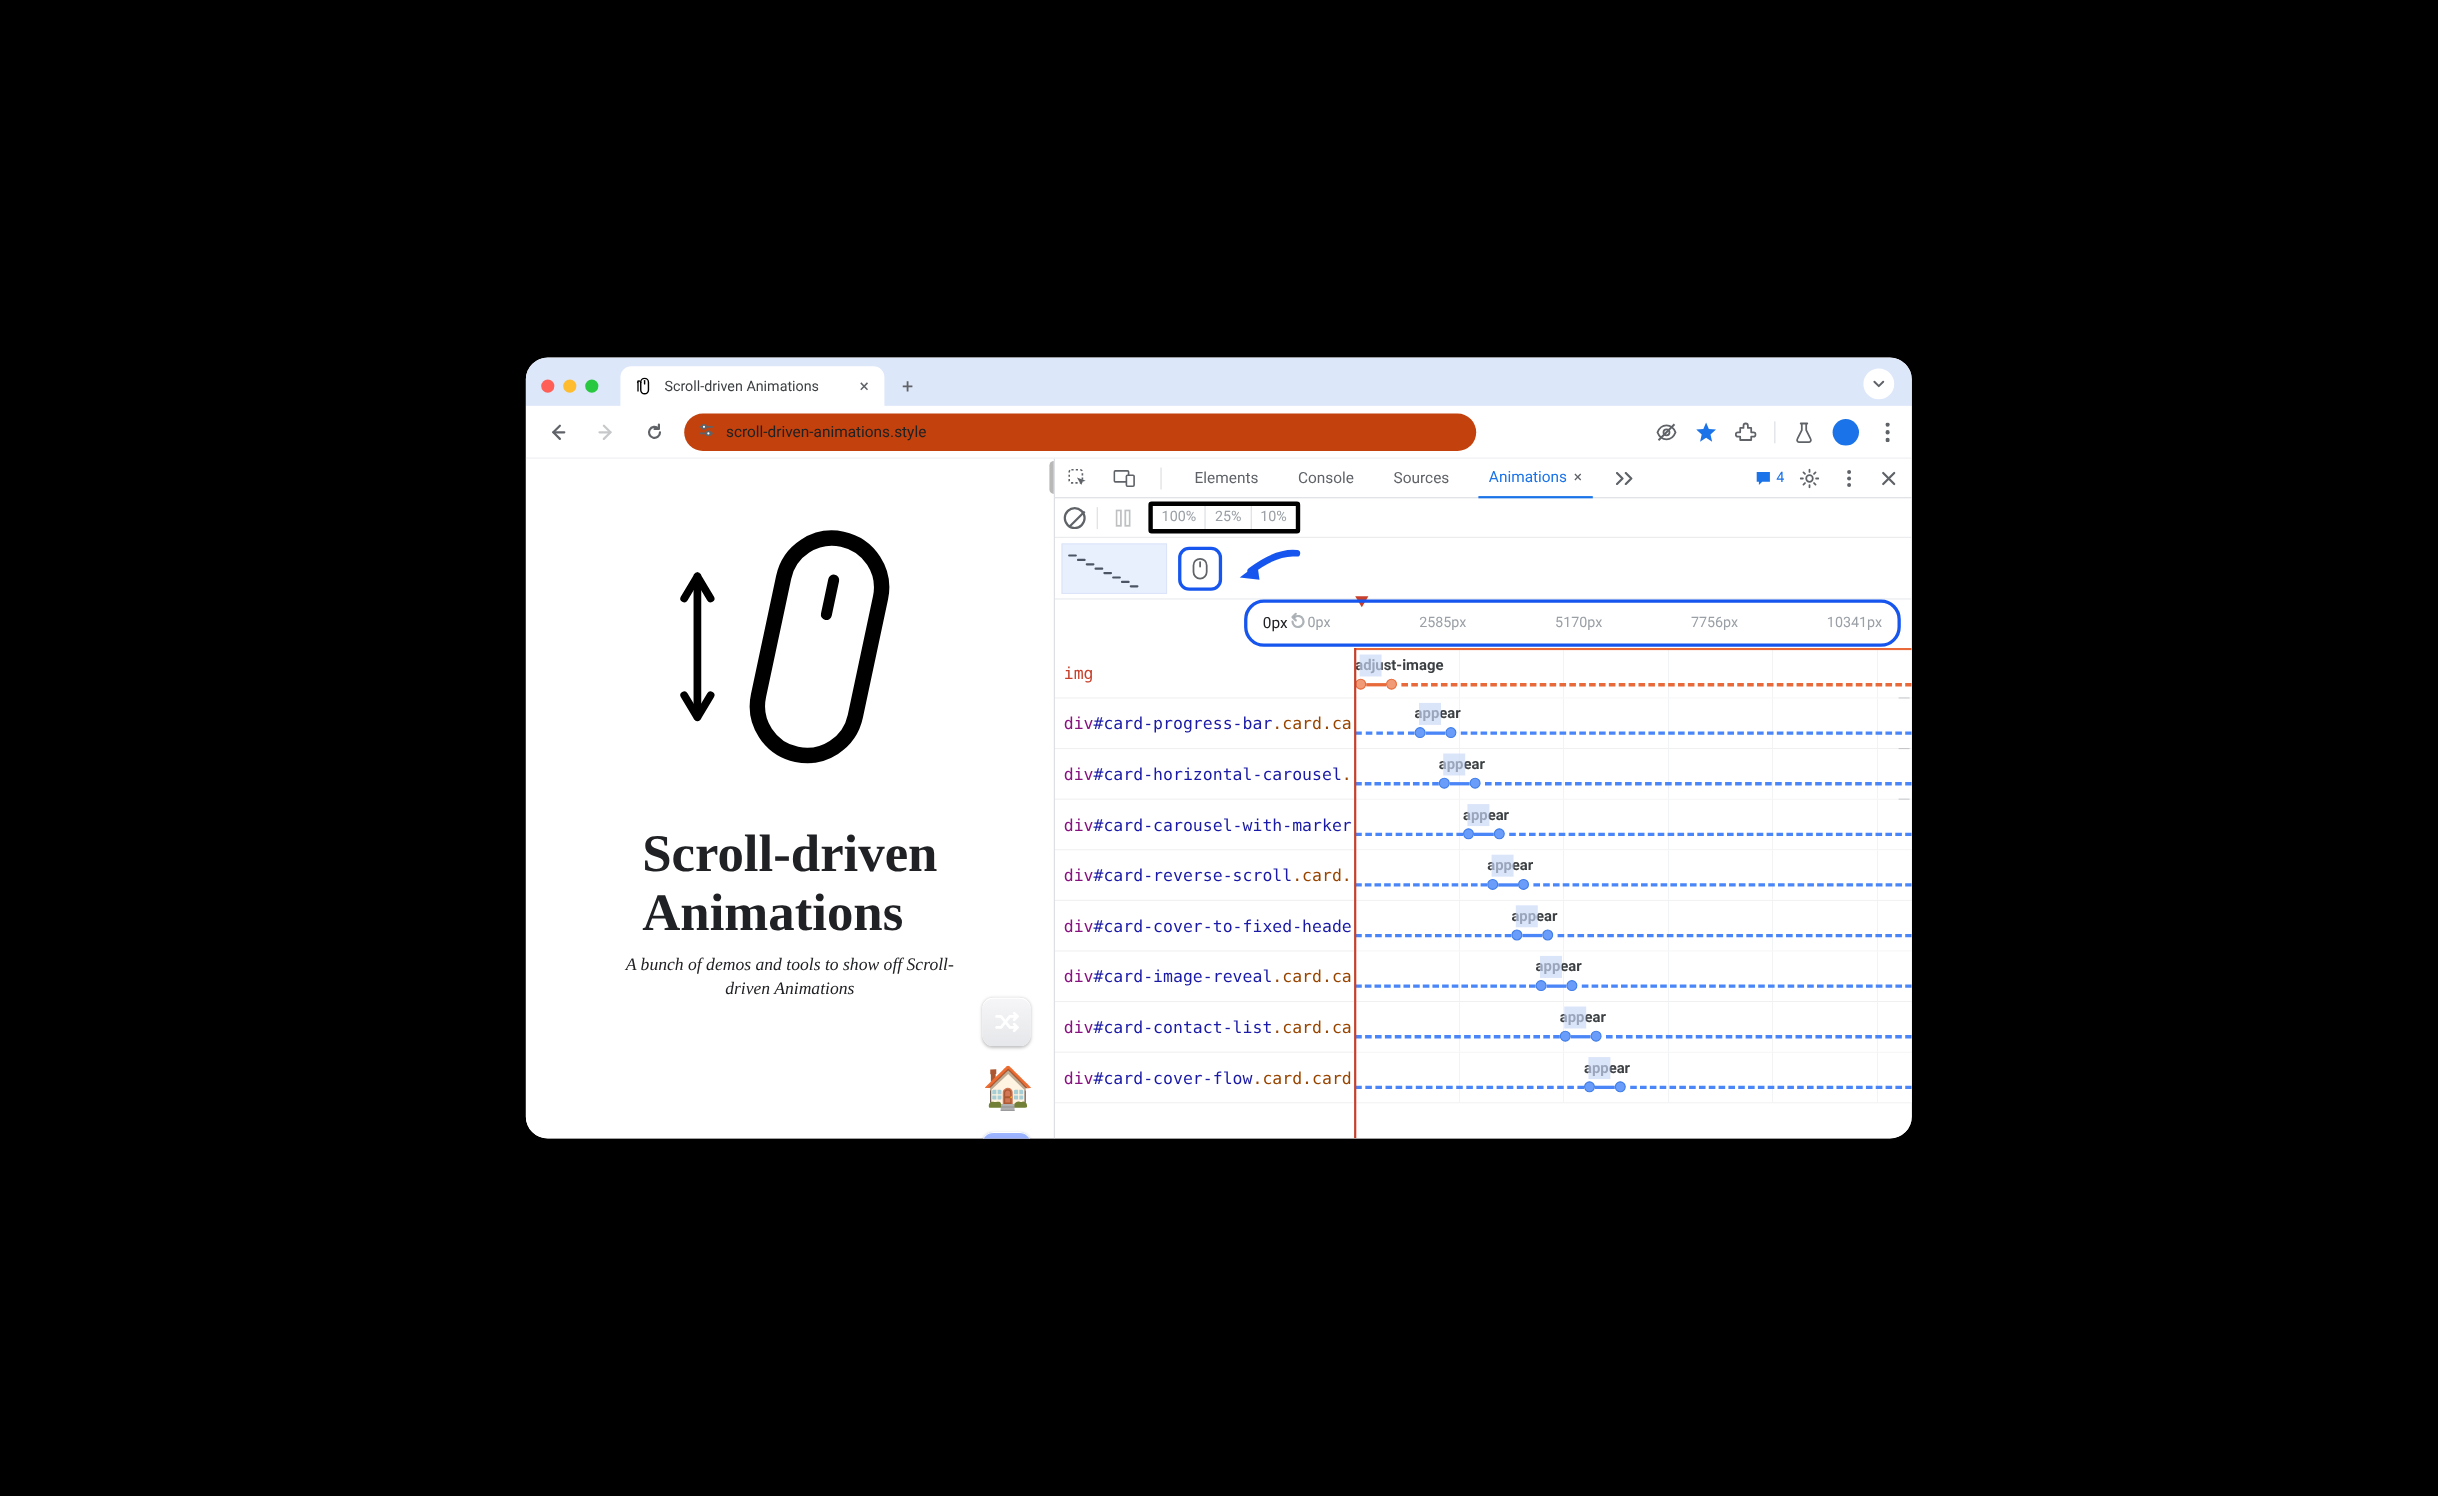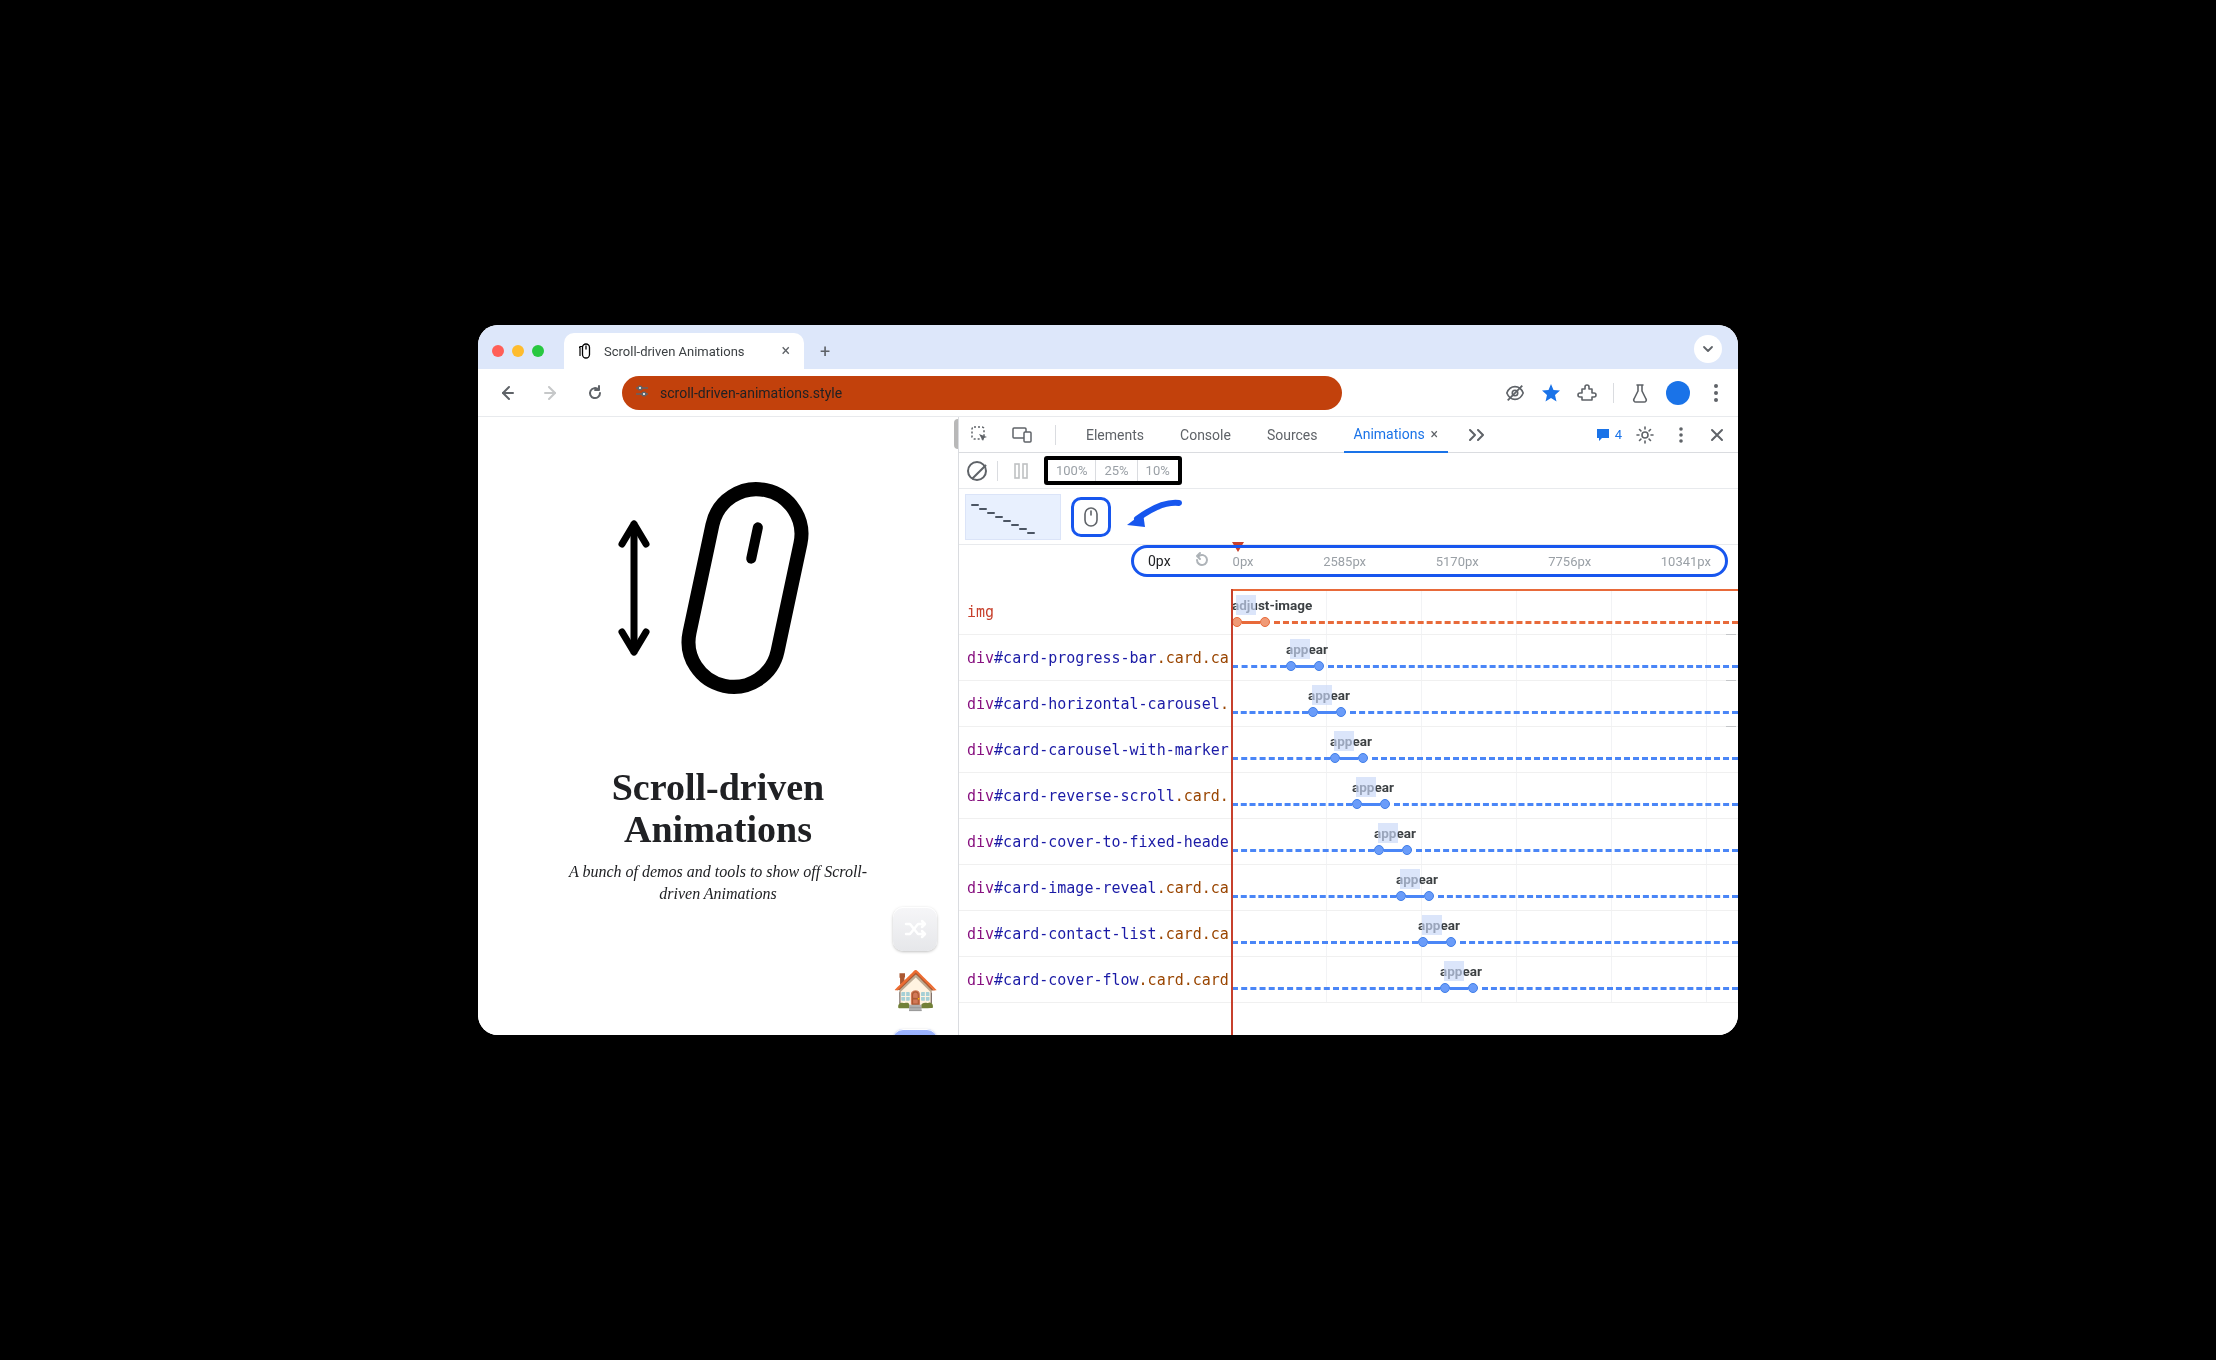--- a/index.html
+++ b/index.html
@@ -33,21 +33,21 @@
   .star-fill { color:#1a73e8; }
   .avatar { width:24px; height:24px; border-radius:50%; background:#1a73e8; }
   .vdiv { width:1px; height:20px; background:#dadce0; }
 
   
   .content { flex:1; display:flex; min-height:0; }
   .page { flex:0 0 480px; position:relative; background:#fff; display:flex; flex-direction:column; align-items:center; }
   .page-scrollbar { position:absolute; right:-4px; top:2px; width:8px; height:30px; background:#b8b8b8; border-radius:4px; }
 
   .logo-area { margin-top:56px; display:flex; gap:18px; align-items:center; }
-  .page-title { font-family: Georgia, 'Times New Roman', serif; font-weight:700; font-size:38px; text-align:center; line-height:1.1; margin-top:64px; }
+  .page-title { font-family: Georgia, 'Times New Roman', serif; font-weight:700; font-size:48px; text-align:left; line-height:1.1; margin-top:48px; }
   .page-sub { font-family: Georgia, 'Times New Roman', serif; font-style:italic; font-size:16px; text-align:center; margin-top:10px; max-width:330px; line-height:1.4; }
   .side-btns { position:absolute; right:18px; top:490px; display:flex; flex-direction:column; gap:20px; }
   .gbtn { width:44px; height:44px; border-radius:10px; background:linear-gradient(#f6f6f8,#e6e7ea); box-shadow:inset 0 1px 0 #fff, 0 1px 3px rgba(0,0,0,.25); display:flex; align-items:center; justify-content:center; font-size:22px; color:#8c8f96; }
   .gbtn.info { background:linear-gradient(#9fb6ff,#6b8df2); color:#fff; font-family:Georgia,serif; font-weight:700; font-size:26px; }
 
   
   .devtools { flex:1; border-left:1px solid #dadce0; background:#fff; display:flex; flex-direction:column; min-width:0; position:relative; }
   .dt-tabs { height:36px; display:flex; align-items:center; border-bottom:1px solid #dadce0; padding:0 8px; gap:16px; white-space:nowrap; }
   .dt-ic { width:26px; height:26px; display:flex; align-items:center; justify-content:center; color:#5f6368; }
   .dt-tab { padding:0 10px; height:36px; display:flex; align-items:center; color:#5f6368; font-size:14px; cursor:pointer; gap:6px; }
@@ -62,21 +62,21 @@
   .seg { display:flex; border:4px solid #000000; border-radius:3px; overflow:hidden; }
   .seg div { padding:3px 8px; font-size:13px; color:#9aa0a6; border-right:1px solid #dadce0; }
   .seg div:last-child { border-right:none; }
 
   .preview-row { height:56px; border-bottom:1px solid #e8eaed; display:flex; align-items:center; padding-left:6px; gap:10px; position:relative; }
   .prev-box { width:96px; height:46px; background:#e8f0fe; border:1px solid #dbe4f8; position:relative; }
   .mouse-badge { width:40px; height:40px; border:3px solid #1756ee; border-radius:10px; display:flex; align-items:center; justify-content:center; color:#5f6368; }
   .big-arrow { color:#1756ee; }
 
   .ruler-wrap { position:relative; height:44px; }
-  .ruler-box { position:absolute; left:172px; right:10px; top:0; height:32px; border:3px solid #1756ee; border-radius:18px; display:flex; align-items:center; padding-left:14px; gap:22px; }
+  .ruler-box { position:absolute; left:172px; right:10px; top:0; height:43px; border:3px solid #1756ee; border-radius:18px; display:flex; align-items:center; padding-left:14px; }
   .ruler-box .cur { font-size:14px; color:#202124; }
   .ruler-box .ticks { flex:1; display:flex; justify-content:space-between; padding-right:14px; }
   .ruler-box .ticks span { font-size:13px; color:#9aa0a6; }
   .playhead { position:absolute; left:272px; top:-4px; }
   .playhead svg { display:block; }
   .replay-ic { color:#9aa0a6cc; }
 
   .tracks { flex:1; overflow:hidden; position:relative; }
   .tracks-scrollbar { position:absolute; right:2px; top:4px; width:10px; height:174px; background:#c4c6c9; border-radius:5px; }
   .track-row { display:flex; height:46px; border-bottom:1px solid #f0f0f0; }

